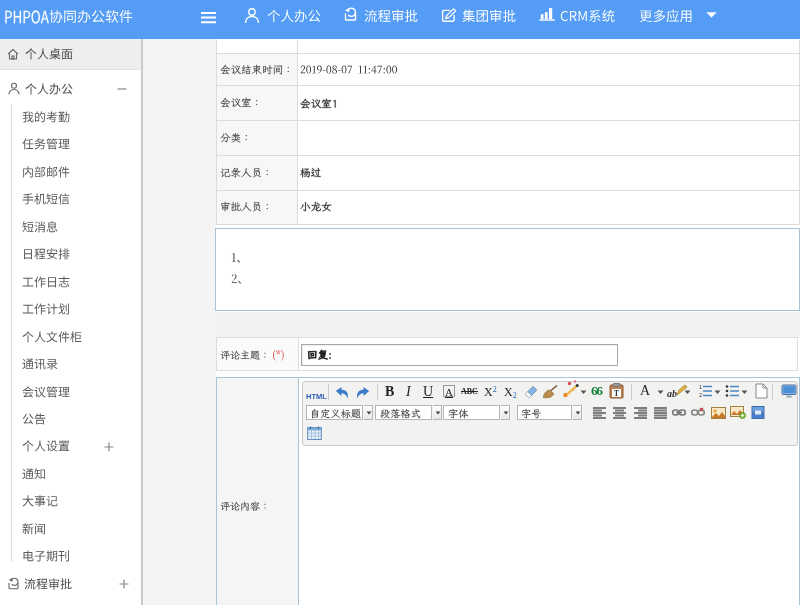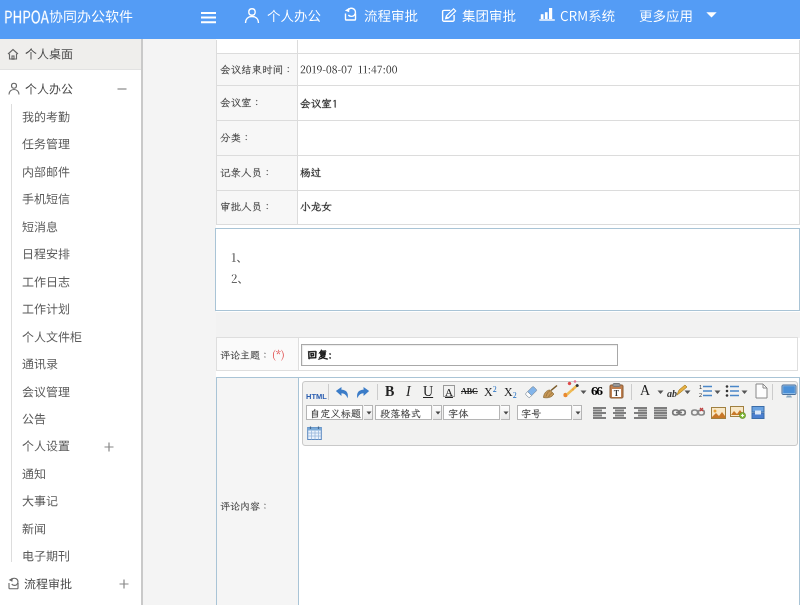--- a/index.html
+++ b/index.html
@@ -72,21 +72,21 @@
     <circle cx="3.5" cy="16" r="2.2" fill="#e88830"></circle>
     <path d="M5 15.5L14.5 7" stroke="#eebb55" stroke-width="2.4"></path>
     <circle cx="15.2" cy="6.4" r="1.5" fill="#333"></circle>
     <circle cx="7.5" cy="4.5" r="1.7" fill="#e04848"></circle>
     <circle cx="13" cy="2.5" r="1.3" fill="#e87898"></circle>
     <circle cx="11" cy="10.5" r="1" fill="#f0a040"></circle>
   </svg>
 <svg class="t" style="left:580px;top:390px" width="7" height="5" viewBox="0 0 7 5">
     <path d="M0.5 0.5L3.5 4L6.5 0.5z" fill="#555"></path>
   </svg>
-<div class="abs" style="left:591px;top:383px;font:bold 13.5px 'Liberation Serif',serif;color:#000000;letter-spacing:-1.5px">66</div>
+<div class="abs" style="left:591px;top:383px;font:bold 13.5px 'Liberation Serif',serif;color:#15803d;letter-spacing:-1.5px">66</div>
 <svg class="t" style="left:609px;top:383px" width="15" height="16" viewBox="0 0 15 16">
     <rect x="1" y="2" width="13" height="13" rx="1" fill="#c08050" stroke="#8a5a30"></rect>
     <rect x="4" y="0.5" width="7" height="3" rx="1" fill="#999" stroke="#777"></rect>
     <rect x="3" y="6" width="9" height="8" fill="#fff"></rect>
     <text x="7.5" y="13" font-family="Liberation Serif" font-size="8" font-weight="bold" fill="#333" text-anchor="middle">T</text>
   </svg>
 <div class="abs" style="left:631px;top:384px;width:1px;height:16px;background:#ccc"></div>
 <div class="abs" style="left:640px;top:383px;font:14px 'Liberation Serif',serif;color:#222">A</div>
 <svg class="t" style="left:657px;top:390px" width="7" height="5" viewBox="0 0 7 5">
     <path d="M0.5 0.5L3.5 4L6.5 0.5z" fill="#555"></path>

